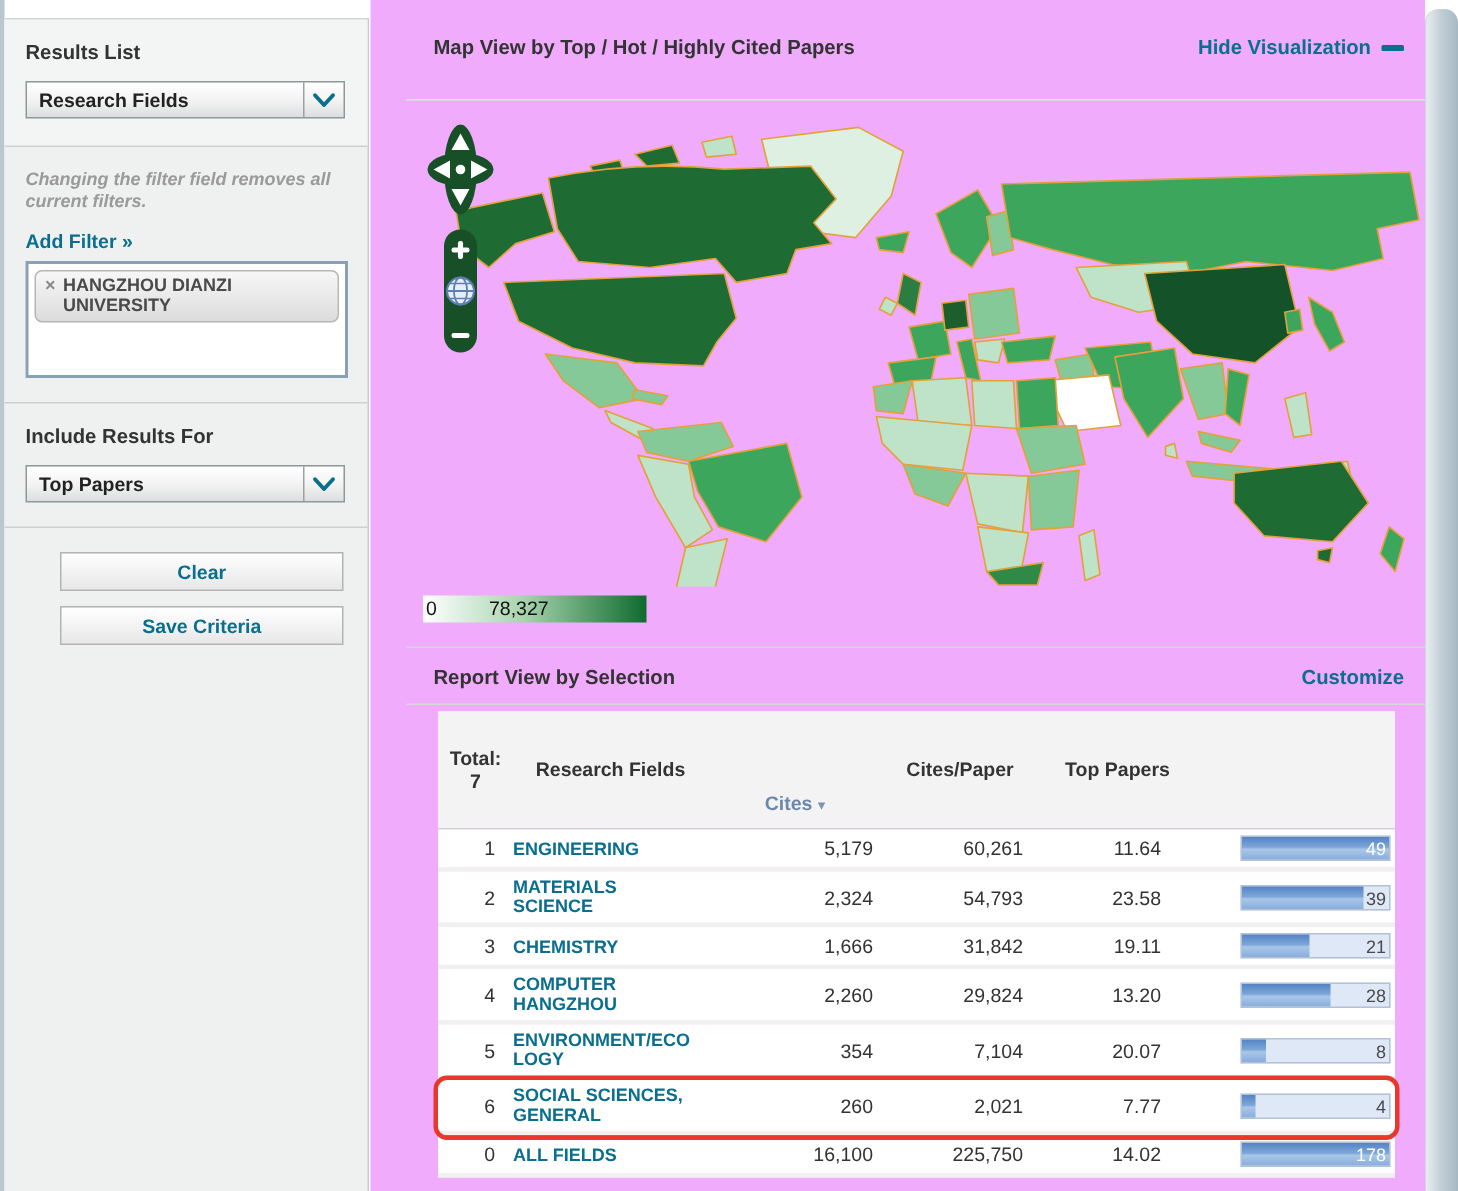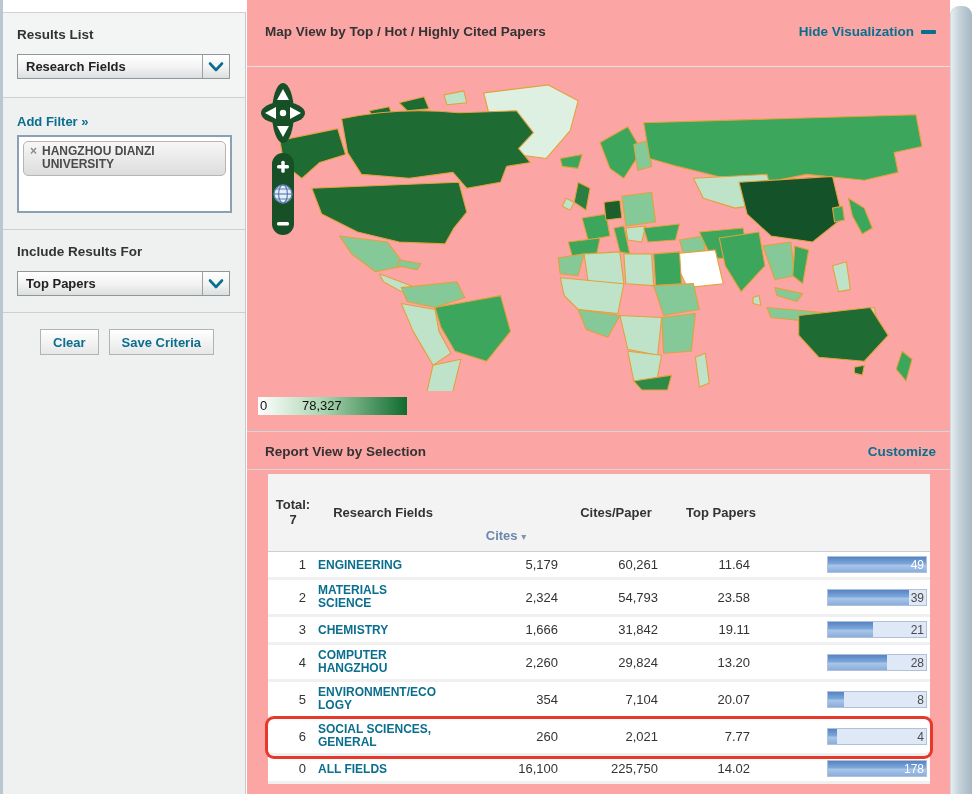--- a/index.html
+++ b/index.html
@@ -35,27 +35,27 @@
     line-height:15px; margin-bottom:10px; }
   .add-filter { display:inline-block; font-size:13px; font-weight:bold; color:#0a6e8e;
     text-decoration:none; margin-bottom:6px; cursor:pointer; }
   .filter-box { width:215px; height:78px; background:#fff; border:2px solid #8aa0b4;
     padding:4px; }
   .chip { display:flex; align-items:flex-start; gap:5px; border:1px solid #b5b5b5;
     border-radius:5px; background:linear-gradient(180deg,#f7f7f7,#dcdcdc);
     padding:3px 6px 4px 6px; cursor:default; }
   .chip .x { color:#8a8a8a; font-weight:bold; font-size:12px; line-height:13px; cursor:pointer; }
   .chip .chip-label { font-size:12px; font-weight:bold; color:#4a4a4a; line-height:13px; }
-  .btn-row { padding:16px 16px 0 37px; display:flex; gap:10px; }
+  .btn-row { padding:16px 16px 0 37px; display:flex; gap:10px;flex-direction:column; }
   .btn { height:26px; padding:0 12px; border:1px solid #b3b3b3;
     background:linear-gradient(180deg,#ffffff,#e7e7e7); font-size:13px; font-weight:bold;
     color:#0a6e8e; cursor:pointer; font-family:inherit; }
 
   
-  .main { position:absolute; left:247px; top:0; width:703px; height:794px; background:#fca5a5; }
+  .main { position:absolute; left:247px; top:0; width:703px; height:794px; background:#f0abfc;padding-left:24px; }
   .map-header { height:67px; padding:24px 14px 0 18px; border-bottom:1px solid #e3e3e3;
     display:flex; justify-content:space-between; align-items:flex-start; }
   .map-title { font-size:13.5px; font-weight:bold; color:#333; }
   .hide-link { font-size:13.5px; font-weight:bold; color:#0a6e8e; text-decoration:none;
     display:flex; align-items:center; gap:7px; cursor:pointer; }
   .minus-glyph { display:inline-block; width:15px; height:4px; background:#0a6e8e;
     border-radius:1px; }
   .map-section { position:relative; height:365px; border-bottom:1px solid #ccd7de; }
   .map-svg { position:absolute; left:2px; top:4px; }
   .map-controls { position:absolute; left:12px; top:12px; }
@@ -108,20 +108,21 @@
         <span class="sel-label">Research Fields</span>
         <span class="sel-btn">
           <svg width="16" height="12" viewBox="0 0 16 12">
               <path d="M2,2.5 L8,9 L14,2.5" fill="none" stroke="#0a6e8e" stroke-width="2.6" stroke-linecap="round" stroke-linejoin="round"></path>
             </svg>
         </span>
       </div>
     </div>
 
     <div class="side-sec mid">
+      <div class="note">Changing the filter field removes all current filters.</div>
       <a class="add-filter">Add Filter »</a>
       <div class="filter-box">
         <div class="chip">
           <span class="x">×</span>
           <span class="chip-label">HANGZHOU DIANZI UNIVERSITY</span>
         </div>
       </div>
     </div>
 
     <div class="side-sec mid">

